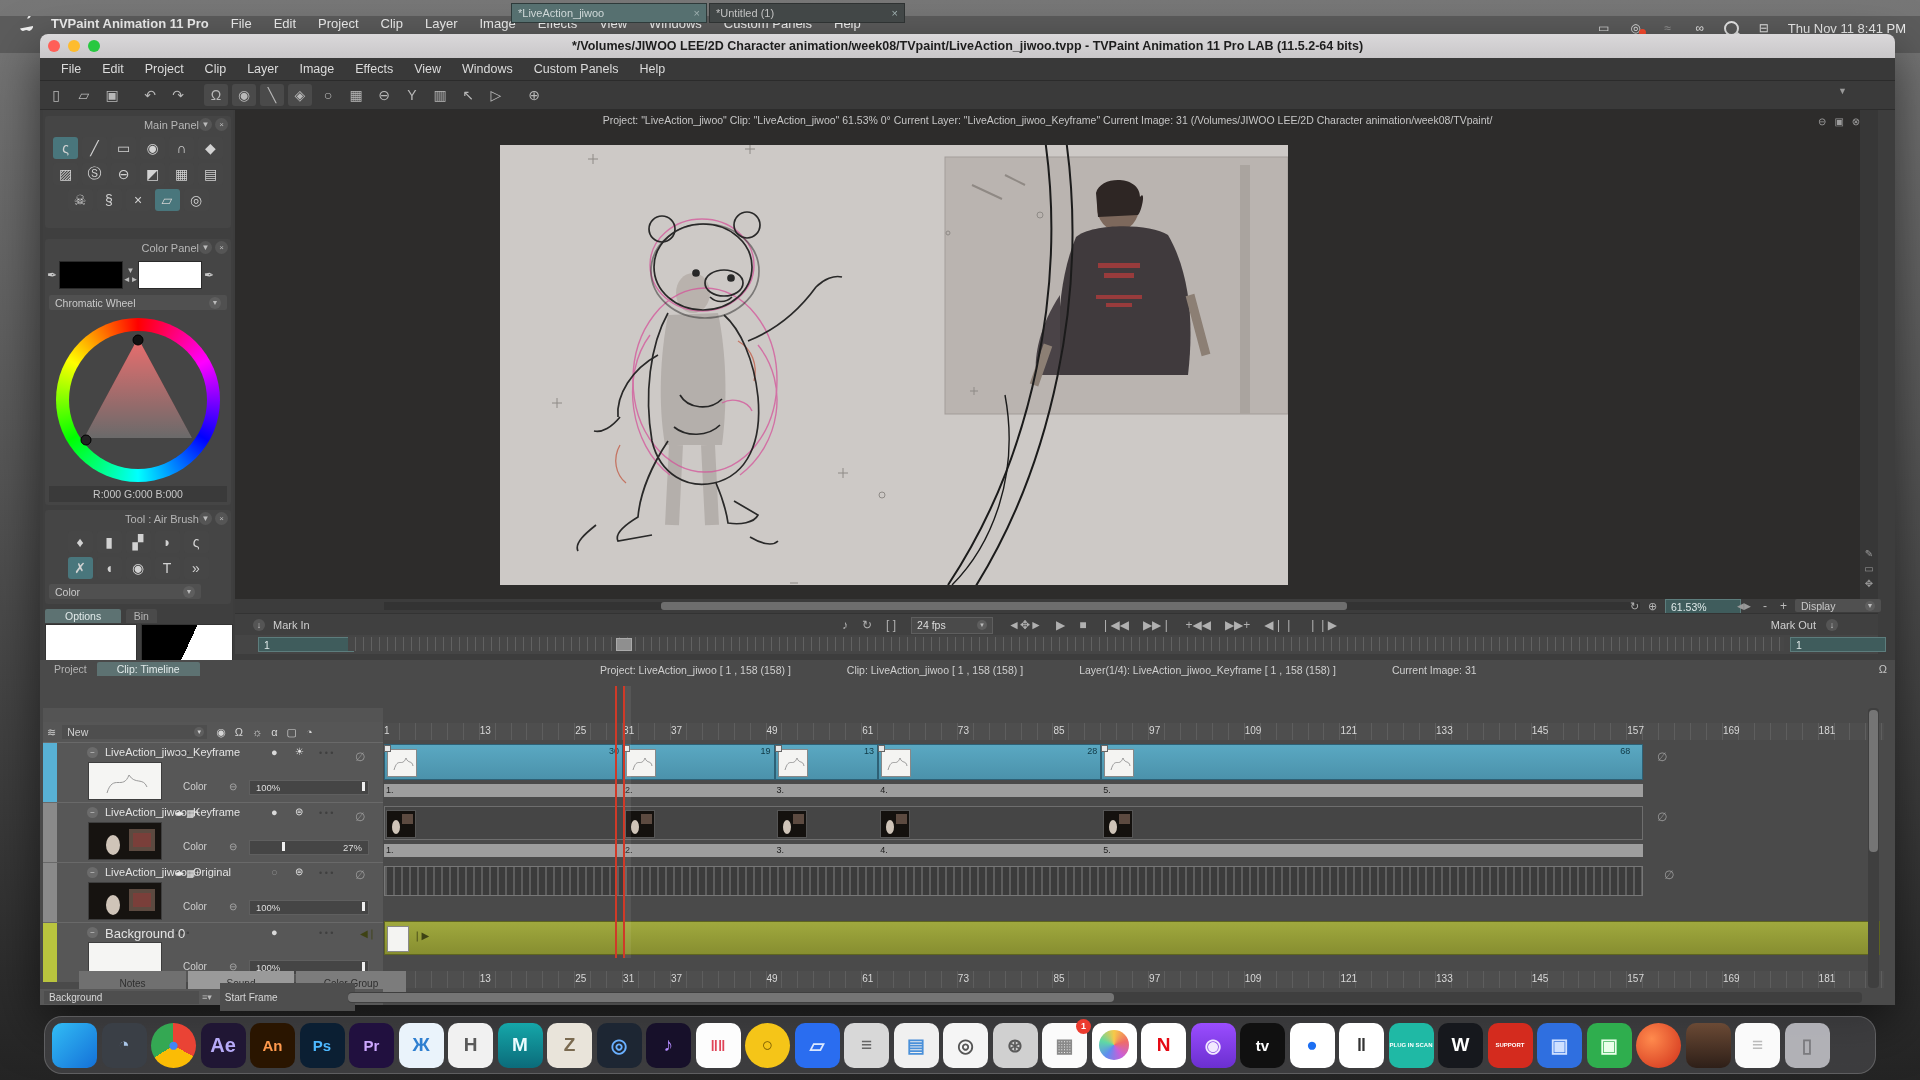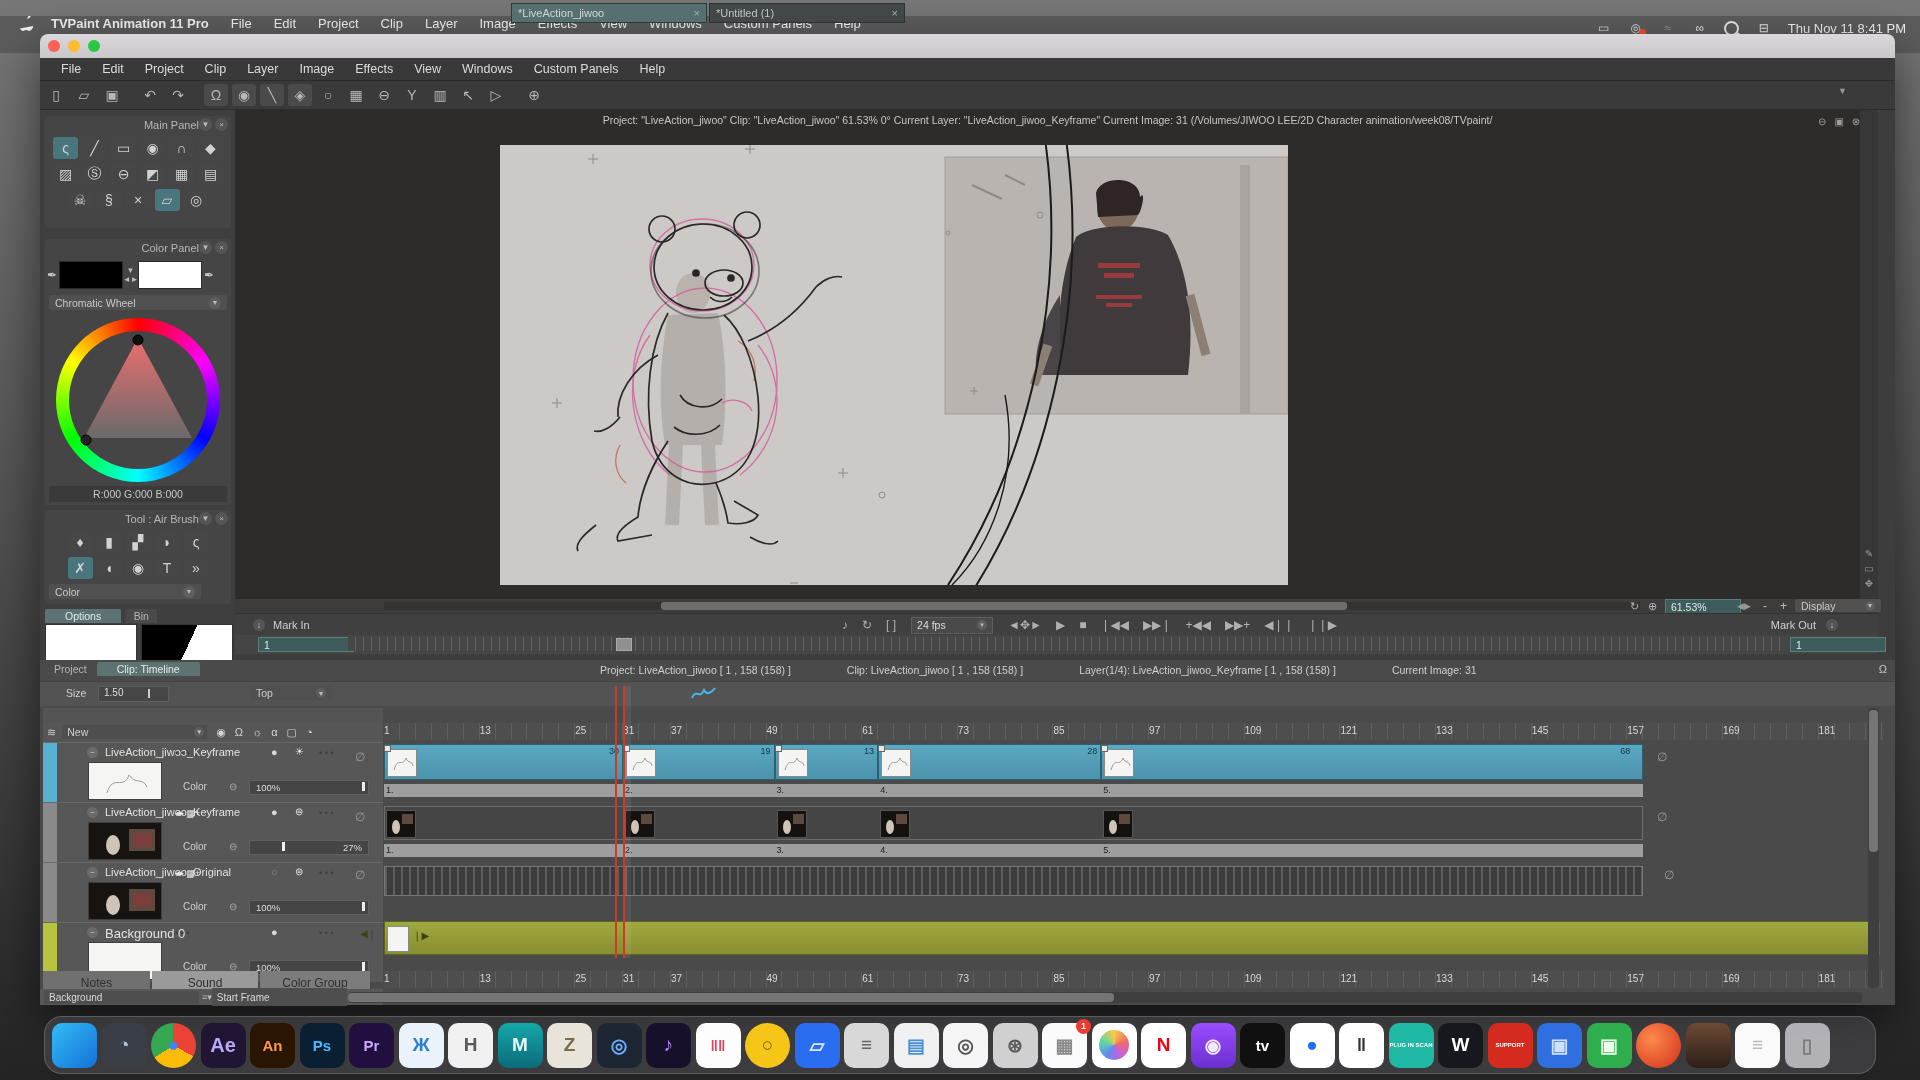--- a/index.html
+++ b/index.html
@@ -58,21 +58,21 @@
   #scrubruler{position:absolute;left:113px;top:2px;width:1436px;height:14px;
     background:repeating-linear-gradient(90deg,#474747 0 7px,#616161 7px 8px);}
   
   #timeline{left:40px;top:660px;width:1855px;height:345px;background:#4a4a4a;}
   #tl-status{position:absolute;left:560px;top:4px;width:1100px;display:flex;gap:56px;color:#cfcfcf;font-size:10.5px;}
   .segcount{position:absolute;top:1px;font-size:9px;color:#103844;}
   .handle{position:absolute;top:0;width:5px;height:5px;background:#e8e8e8;border:1px solid #666;}
   .thumbw{position:absolute;background:#f4f4f2;border:1px solid #888;}
   .thumbd{position:absolute;background:#161412;border:1px solid #555;overflow:hidden;}
   .ltick{position:absolute;top:1px;width:3px;height:9px;background:#f0f0f0;}
-  .btab{position:absolute;top:0;height:24px;font-size:12px;display:flex;align-items:center;justify-content:center;color:#2f2f2f;}
+  .btab{position:absolute;top:0;height:24px;font-size:10px;display:flex;align-items:center;justify-content:center;color:#2f2f2f;margin-left:36px;}
   
   #dock{left:44px;top:1016px;width:1832px;height:58px;background:rgba(95,95,100,.42);border:1px solid rgba(255,255,255,.18);border-radius:18px;display:flex;align-items:center;padding:0 7px;box-sizing:border-box;gap:4.5px;}
   .dicon{width:45px;height:45px;border-radius:10px;display:flex;align-items:center;justify-content:center;font-weight:bold;position:relative;flex:0 0 auto;}
   .dbadge{position:absolute;top:-4px;right:-4px;width:15px;height:15px;border-radius:50%;background:#ec3b2f;color:#fff;font-size:9px;font-weight:bold;display:flex;align-items:center;justify-content:center;}
 </style>
 </head>
 <body>
 
 <div id="screen">
 
@@ -107,20 +107,21 @@
       <span class="sicon">⊟</span>
       <span class="txt">Thu Nov 11  8:41 PM</span>
     </span>
   </div>
 
   <div class="abs" id="window"></div>
   <div class="abs" id="titlebar">
     <span class="tl" style="background:#ff5f57"></span>
     <span class="tl" style="background:#febc2e"></span>
     <span class="tl" style="background:#28c840"></span>
+    <span class="txt" id="wtitle">*/Volumes/JIWOO LEE/2D Character animation/week08/TVpaint/LiveAction_jiwoo.tvpp - TVPaint Animation 11 Pro LAB (11.5.2-64 bits)</span>
   </div>
   <div class="abs" id="wmenubar">
       <span class="mitem txt">File</span>
       <span class="mitem txt">Edit</span>
       <span class="mitem txt">Project</span>
       <span class="mitem txt">Clip</span>
       <span class="mitem txt">Layer</span>
       <span class="mitem txt">Image</span>
       <span class="mitem txt">Effects</span>
       <span class="mitem txt">View</span>
@@ -410,31 +411,20 @@
       <span class="tealtab">Clip: Timeline</span>
     </div>
     <div id="tl-status">
         <span class="txt">Project: LiveAction_jiwoo [ 1 , 158  (158) ]</span>
         <span class="txt">Clip: LiveAction_jiwoo [ 1 , 158  (158) ]</span>
         <span class="txt">Layer(1/4): LiveAction_jiwoo_Keyframe [ 1 , 158  (158) ]</span>
         <span class="txt">Current Image: 31</span>
       </div>
     <span style="position:absolute;right:8px;top:3px;color:#c5c5c5;font-size:11px;">Ω</span>
 
-    <div style="position:absolute;left:0;top:21px;width:1855px;height:24px;background:#535353;border-top:1px solid #444;">
-      <span style="position:absolute;left:26px;top:5px;font-size:10.5px;color:#cfcfcf;">Size</span>
-      <div style="position:absolute;left:58px;top:4px;width:64px;height:14px;background:#464646;border:1px solid #5e5e5e;color:#ddd;font-size:10px;padding-left:5px;"><span>1.50</span><span style="position:absolute;right:18px;top:2px;width:2px;height:9px;background:#ccc;"></span></div>
-      <div class="ddl" style="position:absolute;left:210px;top:4px;width:70px;height:14px;">
-          <span>Top</span>
-          <span class="arr" style="width:10px;height:10px;">▼</span>
-        </div>
-      <svg width="30" height="20" style="position:absolute;left:648px;top:2px;">
-        <path d="M4 14 C8 4 12 16 16 6 C19 12 24 8 27 4" stroke="#49b6e8" stroke-width="2" fill="none"></path>
-      </svg>
-    </div>
     <div id="tl-body" style="position:absolute;left:0;top:48px;width:1855px;height:297px;">
         <div style="left: 344px; top: 15px; width: 1500px; height: 17px; position: absolute; background: repeating-linear-gradient(90deg, transparent 0px, transparent 14.94px, rgb(94, 94, 94) 14.94px, rgb(94, 94, 94) 15.94px) rgb(78, 78, 78); color: rgb(216, 216, 216); font-size: 10px;">
           <span style="position: absolute; left: 0px; top: 2px;">1</span>
           <span style="position: absolute; left: 95.64px; top: 2px;">13</span>
           <span style="position: absolute; left: 191.28px; top: 2px;">25</span>
           <span style="position: absolute; left: 239.1px; top: 2px;">31</span>
           <span style="position: absolute; left: 286.92px; top: 2px;">37</span>
           <span style="position: absolute; left: 382.56px; top: 2px;">49</span>
           <span style="position: absolute; left: 478.2px; top: 2px;">61</span>
           <span style="position: absolute; left: 573.84px; top: 2px;">73</span>
@@ -644,21 +634,21 @@
         <div style="left: 320px; top: 220px; position: absolute; color: rgb(62, 66, 20); font-size: 10px;">◀❘</div>
         <div style="left: 583.1px; top: -22px; width: 7.97px; height: 272px; position: absolute; background: rgba(255, 255, 255, 0.07);"></div>
         <div style="left: 575.13px; top: -22px; width: 2px; height: 272px; position: absolute; background: rgb(207, 58, 40);"></div>
         <div style="left: 583.1px; top: -22px; width: 2px; height: 272px; position: absolute; background: rgb(207, 58, 40);"></div>
         <div class="btab" style="left: 3px; top: 263px; width: 107px; background: rgb(112, 112, 112); position: absolute;">Notes</div>
         <div class="btab" style="left: 112px; top: 263px; width: 106px; background: rgb(154, 154, 154); position: absolute;">Sound</div>
         <div class="btab" style="left: 220px; top: 263px; width: 110px; background: rgb(124, 124, 124); position: absolute;">Color Group</div>
         <div style="left: 0px; top: 281px; width: 343px; height: 16px; position: absolute; background: rgb(88, 88, 88); display: flex; align-items: center;">
           <span style="margin-left:4px;width:150px;height:13px;background:#4e4e4e;color:#d8d8d8;font-size:10px;padding-left:5px;display:flex;align-items:center;">Background</span>
 <span style="margin-left:3px;color:#bbb;font-size:9px;">≡▾</span>
-<span style="margin-left:0;width:130px;height:18px;background:#4e4e4e;color:#d8d8d8;font-size:10px;padding-left:5px;display:flex;align-items:center;">Start Frame</span>
+<span style="margin-left:8px;width:130px;height:28px;background:#4e4e4e;color:#d8d8d8;font-size:10px;padding-left:5px;display:flex;align-items:center;">Start Frame</span>
 <span style="margin-left:3px;color:#bbb;font-size:9px;">≡▾</span>
 <span style="margin-left:4px;color:#ccc;font-size:10px;">◔</span>
         </div>
         <div style="left: 308px; top: 284px; width: 1514px; height: 11px; position: absolute; background: rgb(63, 63, 63); border-radius: 4px;">
           <div style="left: 0px; top: 1px; width: 766px; height: 9px; position: absolute; background: rgb(117, 117, 117); border-radius: 4px;"></div>
         </div>
         <div style="left: 1828px; top: 0px; width: 11px; height: 280px; position: absolute; background: rgb(63, 63, 63); border-radius: 4px;">
           <div style="left: 1px; top: 2px; width: 9px; height: 142px; position: absolute; background: rgb(117, 117, 117); border-radius: 4px;"></div>
         </div>
       </div>

